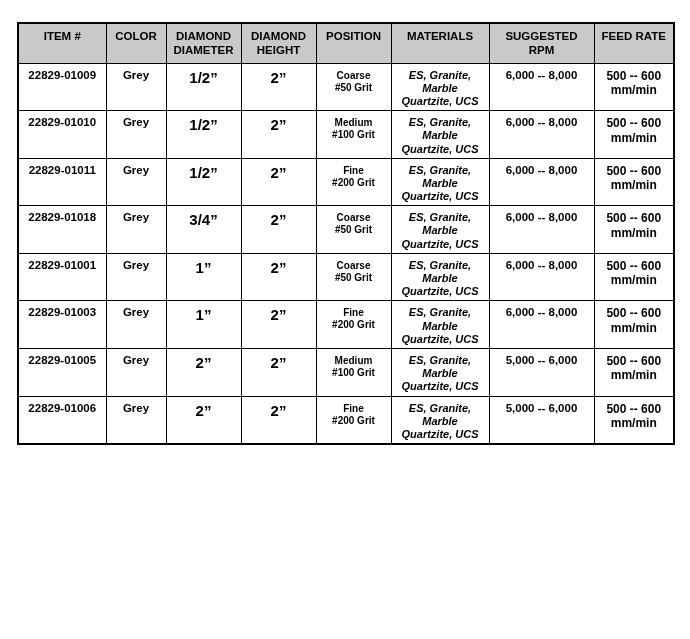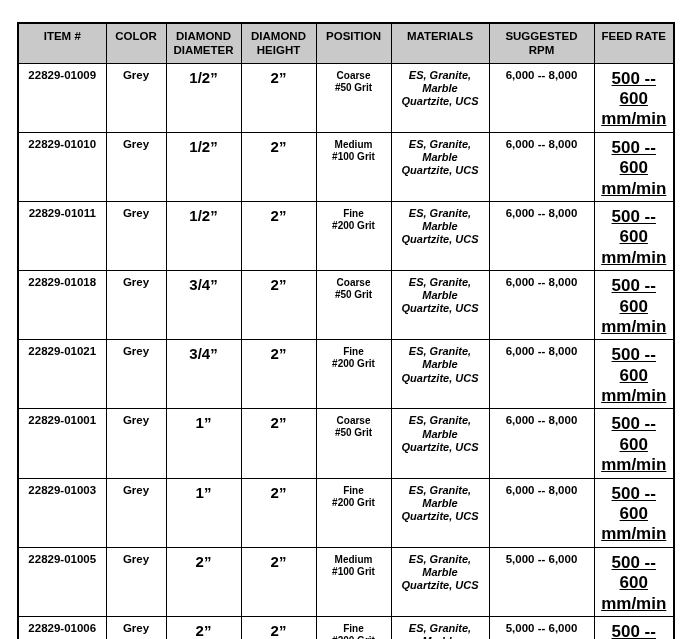--- a/index.html
+++ b/index.html
@@ -51,21 +51,21 @@
     box-sizing: border-box;
     background: #ffffff;
   }
   td.col-item     { font-size: 11.5px; }
   td.col-color    { font-size: 11.5px; }
   td.col-diameter { font-size: 15px; }
   td.col-height   { font-size: 15px; }
   td.col-position { font-size: 10px;  padding-top: 6px; }
   td.col-materials{ font-size: 11px; font-style: italic; }
   td.col-rpm      { font-size: 11.5px; }
-  td.col-feed     { font-size: 17px; text-decoration: underline; }
+  td.col-feed     { font-size: 12px; }
 </style>
 </head>
 <body>
 
 <div class="page">
   <table class="spec-table">
     <colgroup>
         <col style="width: 88px;">
         <col style="width: 60px;">
         <col style="width: 75px;">
@@ -141,34 +141,20 @@
           <td class="cell col-position">Coarse
 #50 Grit</td>
           <td class="cell col-materials">ES, Granite,
 Marble
 Quartzite, UCS</td>
           <td class="cell col-rpm">6,000 -- 8,000</td>
           <td class="cell col-feed">500 -- 600
 mm/min</td>
         </tr>
         <tr>
-          <td class="cell col-item">22829-01021</td>
-          <td class="cell col-color">Grey</td>
-          <td class="cell col-diameter">3/4”</td>
-          <td class="cell col-height">2”</td>
-          <td class="cell col-position">Fine
-#200 Grit</td>
-          <td class="cell col-materials">ES, Granite,
-Marble
-Quartzite, UCS</td>
-          <td class="cell col-rpm">6,000 -- 8,000</td>
-          <td class="cell col-feed">500 -- 600
-mm/min</td>
-        </tr>
-        <tr>
           <td class="cell col-item">22829-01001</td>
           <td class="cell col-color">Grey</td>
           <td class="cell col-diameter">1”</td>
           <td class="cell col-height">2”</td>
           <td class="cell col-position">Coarse
 #50 Grit</td>
           <td class="cell col-materials">ES, Granite,
 Marble
 Quartzite, UCS</td>
           <td class="cell col-rpm">6,000 -- 8,000</td>

